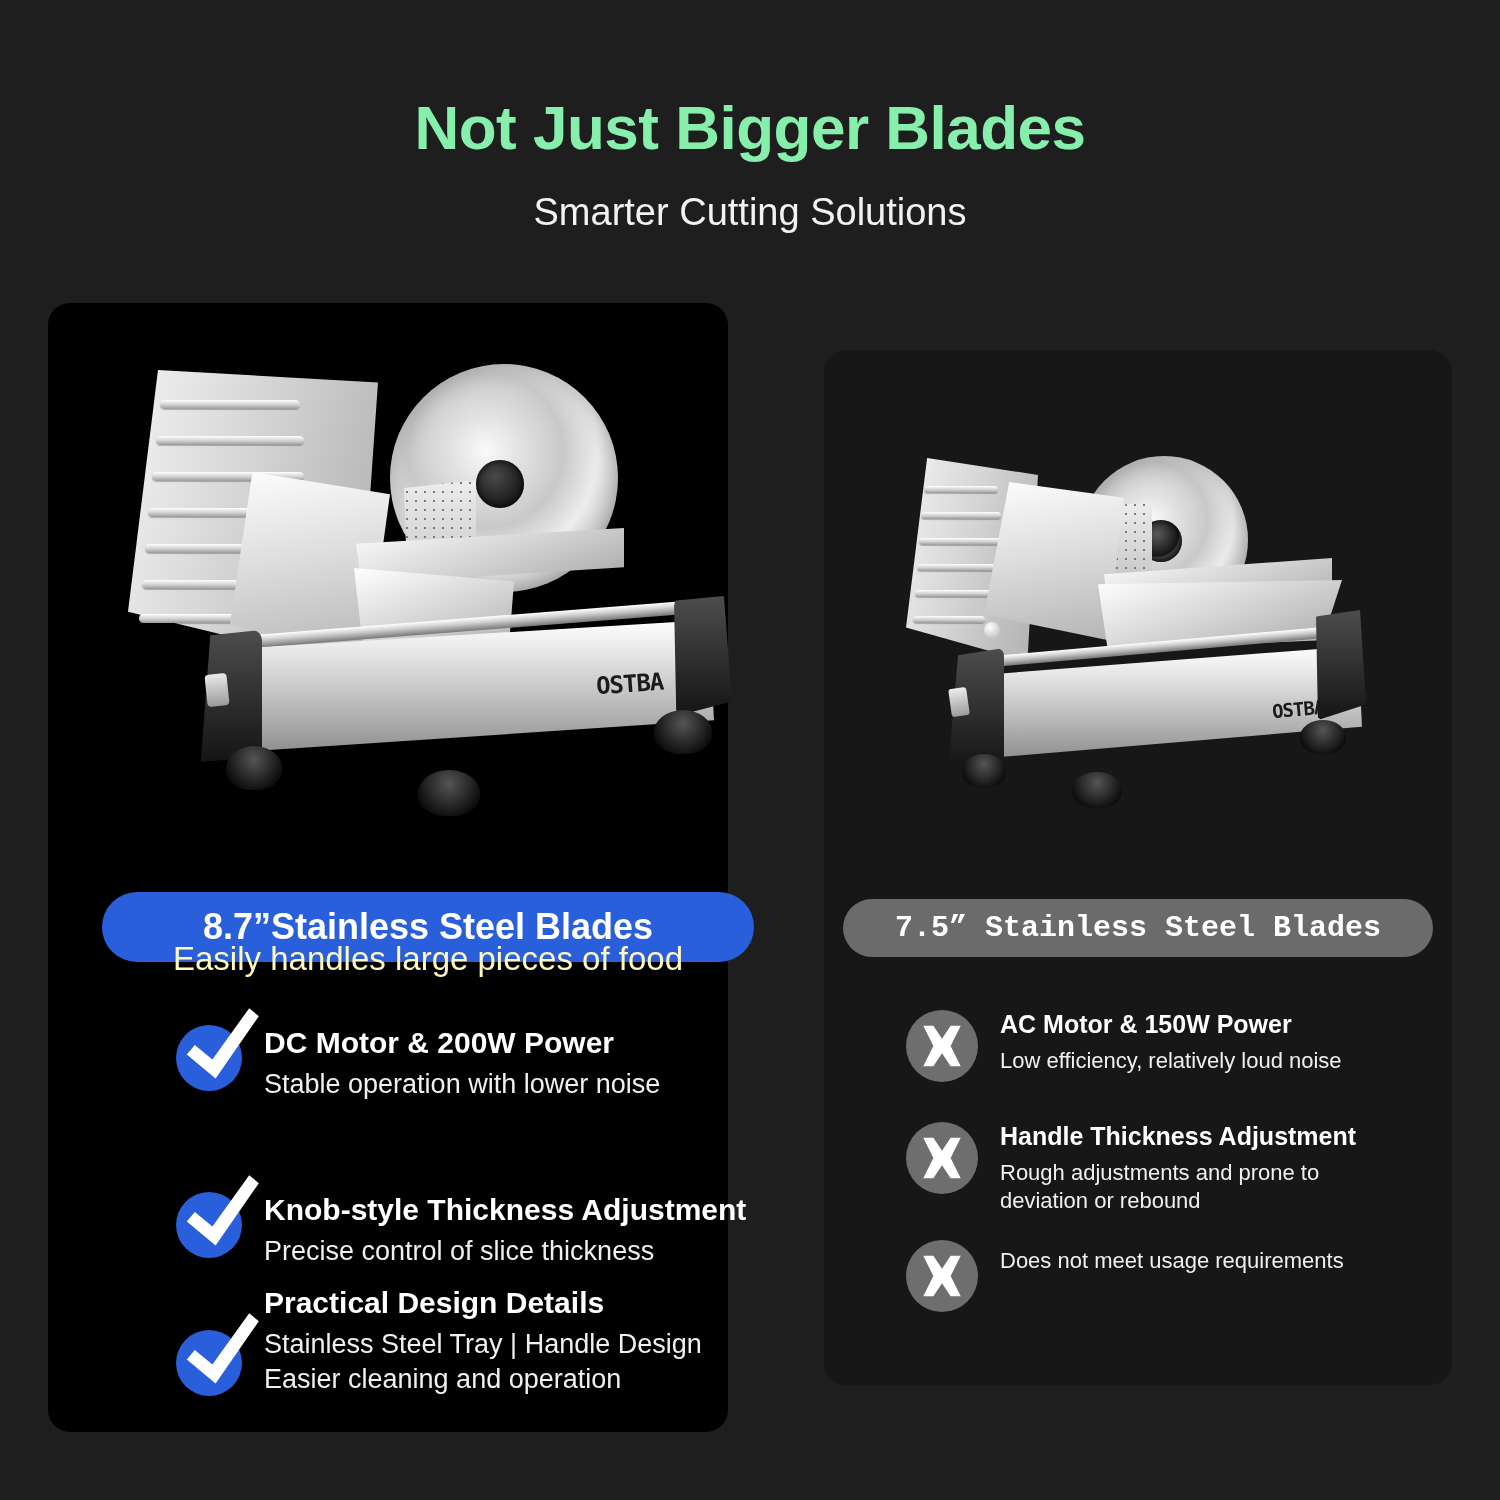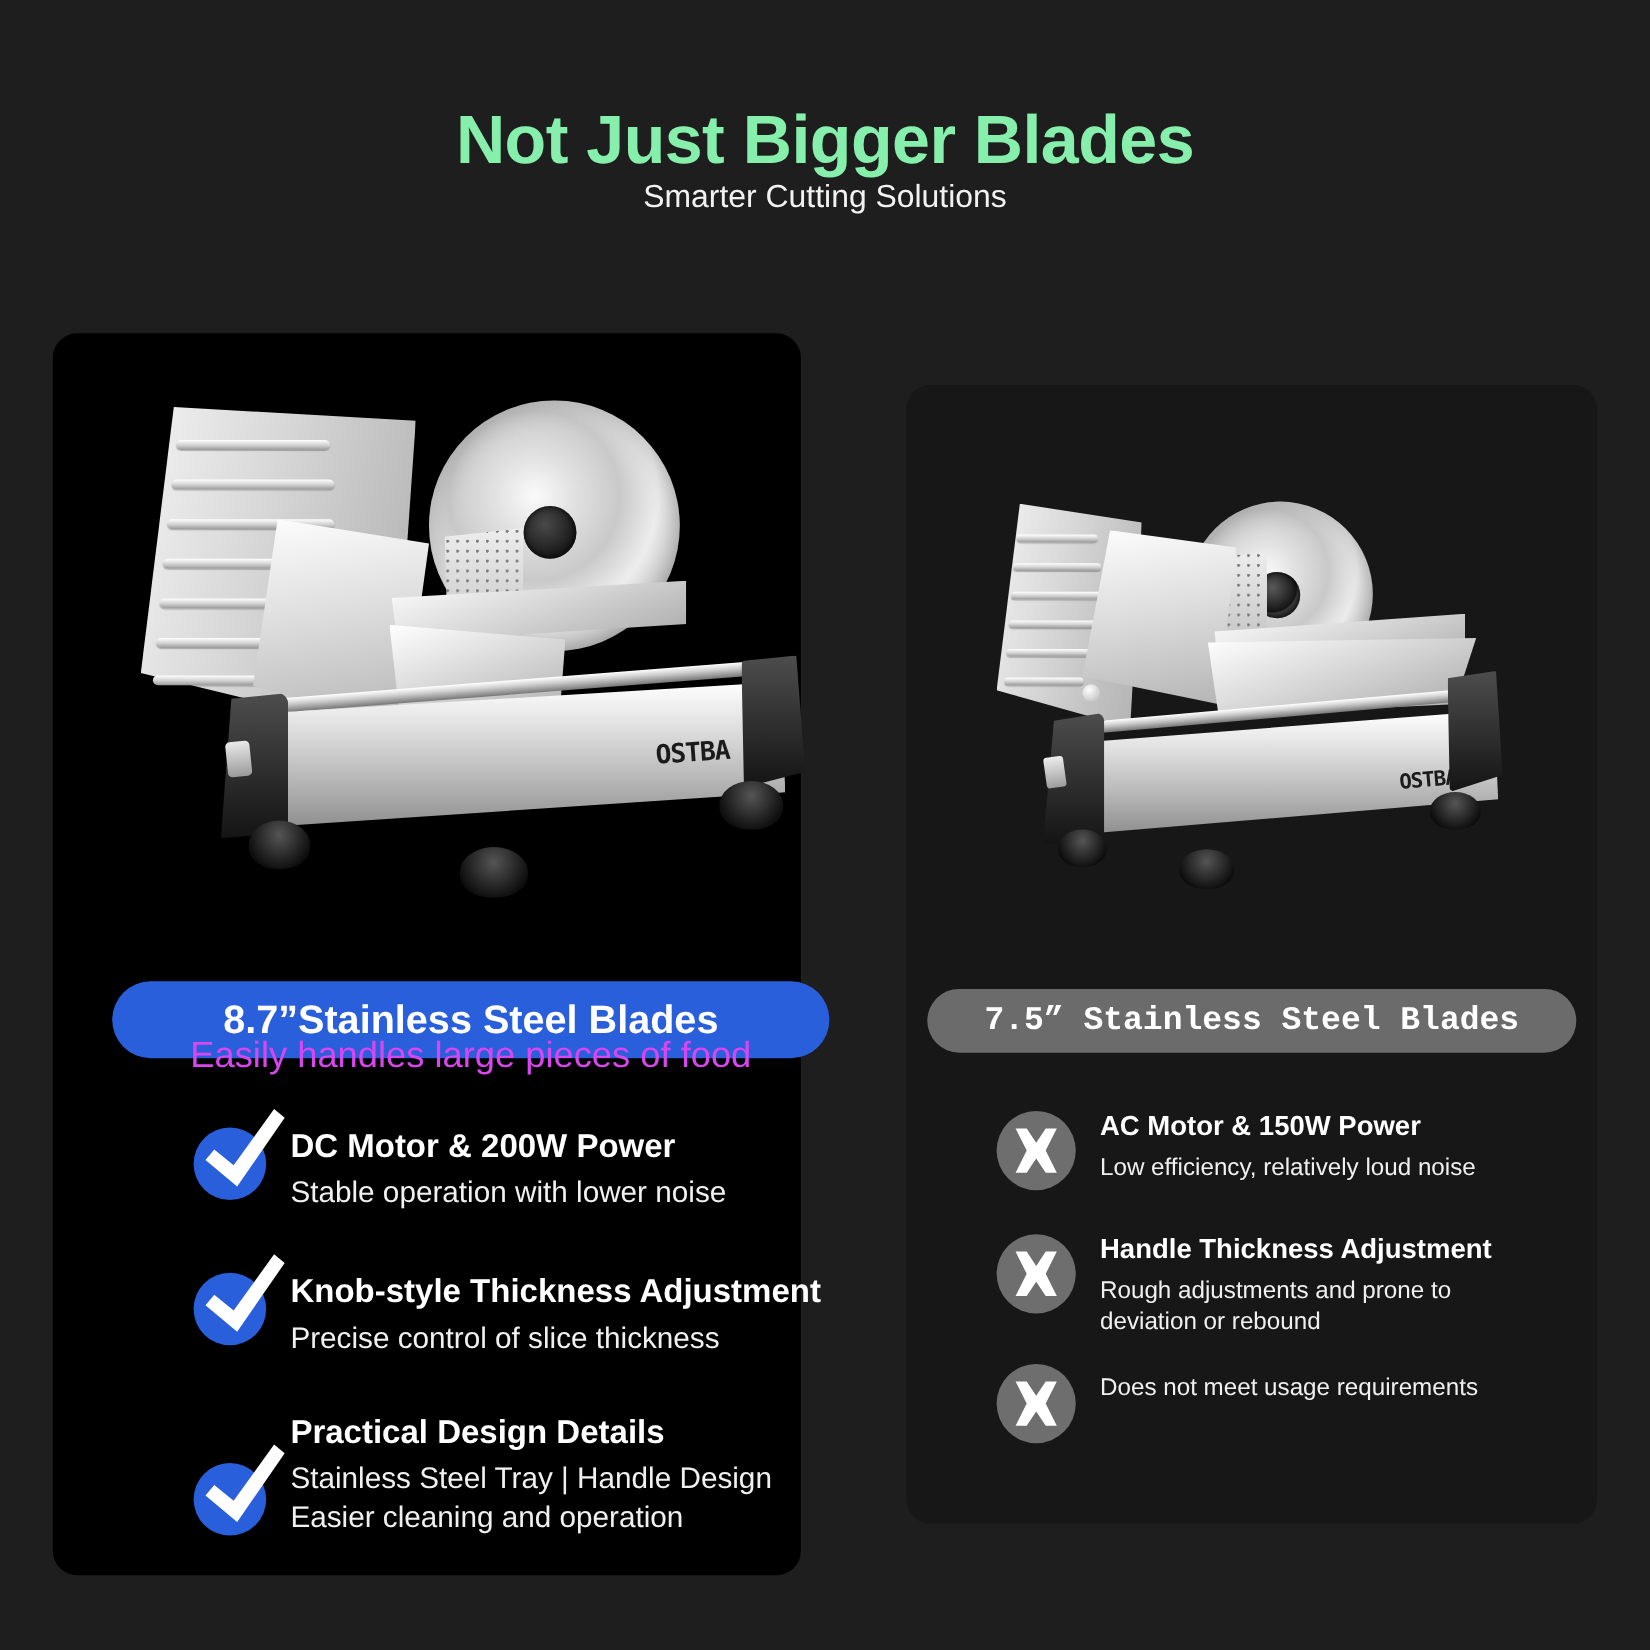--- a/index.html
+++ b/index.html
@@ -20,21 +20,22 @@
   
   .header { position:absolute; left:0; top:0; width:1500px; text-align:center; }
   .headline {
     margin-top:92px;
     font-size:62px;
     font-weight:bold;
     color:#86efac;
     letter-spacing:-0.5px;
   }
   .subhead {
-    font-size:29px;
+    margin-top:28px;
+    font-size:38px;
     font-weight:normal;
     color:#f2f2f2;
     letter-spacing:0px;
   }
 
   
   .panel-right {
     position:absolute;
     left:824px; top:350px;
     width:628px; height:1035px;
@@ -135,21 +136,21 @@
     color:#ffffff;
     font-weight:bold;
     white-space:nowrap;
     margin-top:37px;
   }
   .badge-blue { background:#2a5fdb; }
   .badge-gray { background:#6b6b6b; }
 
   .caption {
     position:absolute;
-    color:#d946ef;
+    color:#fef9c3;
     text-align:center;
     white-space:nowrap;
   }
 
   
   .feat { position:absolute; display:flex; align-items:flex-start; }
   .feat-icon {
     position:relative;
     flex:0 0 auto;
     border-radius:50%;
@@ -306,21 +307,21 @@
         <svg class="check-glyph" viewBox="0 0 100 100">
           <path d="M6 52 L16 40 L38 58 L84 -6 L96 4 L42 82 Z" fill="#ffffff"></path>
         </svg>
       </div>
       <div class="feat-text">
         <div class="feat-title">DC Motor &amp; 200W Power</div>
         <div class="feat-desc">Stable operation with lower noise</div>
       </div>
     </div>
 
-    <div class="feat" style="left:176px; top:1157px; width:580px;">
+    <div class="feat" style="left:176px; top:1192px; width:580px;">
       <div class="feat-icon icon-check" style="width:66px; height:66px;">
         <svg class="check-glyph" viewBox="0 0 100 100">
           <path d="M6 52 L16 40 L38 58 L84 -6 L96 4 L42 82 Z" fill="#ffffff"></path>
         </svg>
       </div>
       <div class="feat-text">
         <div class="feat-title">Knob-style Thickness Adjustment</div>
         <div class="feat-desc">Precise control of slice thickness</div>
       </div>
     </div>

